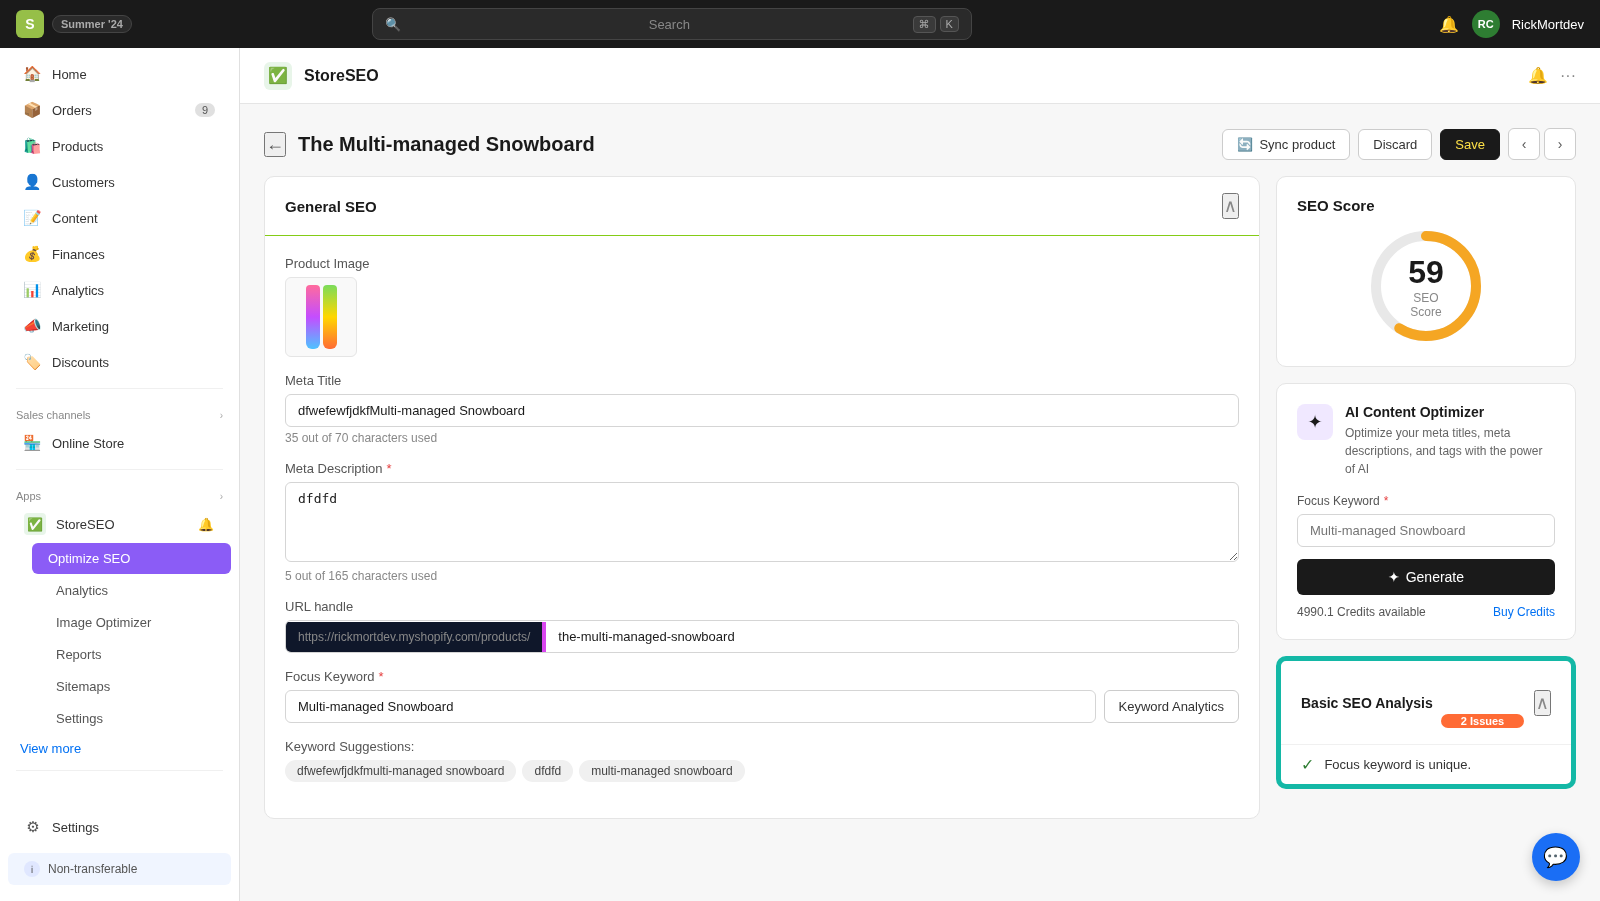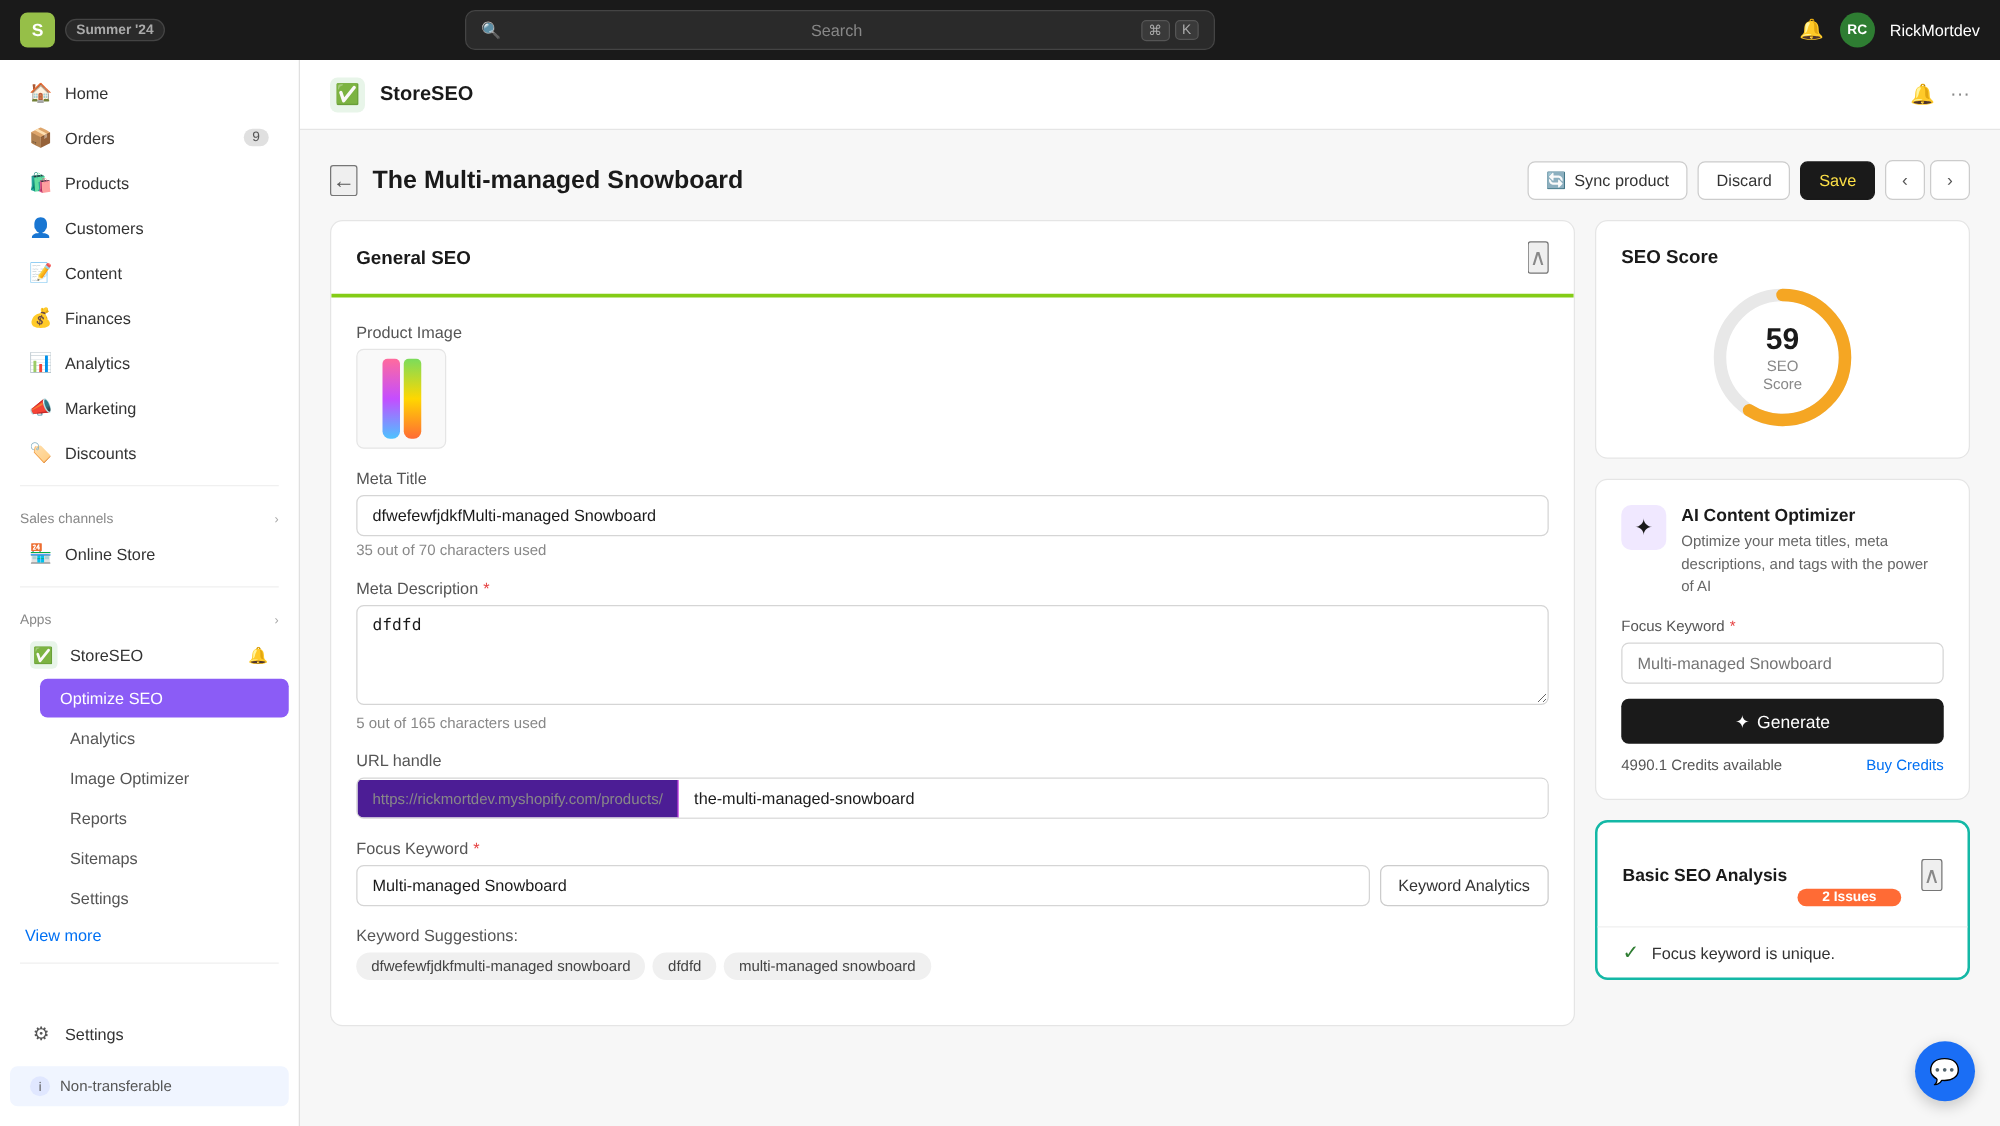--- a/index.html
+++ b/index.html
@@ -68,34 +68,34 @@
     .nav-arrows { display: flex; gap: 4px; }
     .arrow-btn { width: 32px; height: 32px; border: 1px solid #ccc; border-radius: 6px; background: #fff; cursor: pointer; display: flex; align-items: center; justify-content: center; color: #555; font-size: 14px; }
 
     
     .two-col { display: flex; gap: 16px; align-items: flex-start; }
     .col-main { flex: 1; }
     .col-side { width: 300px; flex-shrink: 0; display: flex; flex-direction: column; gap: 16px; }
 
     
     .card { background: #fff; border-radius: 10px; border: 1px solid #e5e5e5; overflow: hidden; }
-    .card-header { display: flex; align-items: center; justify-content: space-between; padding: 16px 20px; border-bottom: 3px solid #84cc16; }
+    .card-header { display: flex; align-items: center; justify-content: space-between; padding: 16px 20px; border-bottom: 1px solid #84cc16; }
     .card-title { font-size: 15px; font-weight: 600; color: #1a1a1a; }
     .card-body { padding: 20px; }
     .collapse-btn { color: #888; font-size: 18px; cursor: pointer; }
 
     
     .form-group { margin-bottom: 16px; }
     .form-label { font-size: 13px; color: #555; margin-bottom: 6px; display: flex; align-items: center; gap: 4px; }
     .required { color: #e53e3e; }
     .form-input { width: 100%; border: 1px solid #d5d5d5; border-radius: 6px; padding: 8px 12px; font-size: 13px; color: #1a1a1a; outline: none; }
     .form-textarea { width: 100%; border: 1px solid #d5d5d5; border-radius: 6px; padding: 8px 12px; font-size: 13px; color: #1a1a1a; outline: none; min-height: 80px; resize: vertical; }
     .char-count { font-size: 12px; color: #888; margin-top: 4px; }
     .url-input-row { display: flex; align-items: center; border: 1px solid #d5d5d5; border-radius: 6px; overflow: hidden; }
-    .url-prefix { padding: 8px 12px; font-size: 12px; color: #888; background: #4c1d95; border-right: 1px solid #d946ef; white-space: nowrap; }
+    .url-prefix { padding: 8px 12px; font-size: 12px; color: #888; background: #0f172a; border-right: 4px solid #d946ef; white-space: nowrap; }
     .url-suffix { padding: 8px 12px; font-size: 13px; color: #1a1a1a; flex: 1; border: none; outline: none; background: #fff; }
 
     
     .product-img-box { width: 72px; height: 80px; border: 1px solid #e5e5e5; border-radius: 6px; background: #f9f9f9; display: flex; align-items: center; justify-content: center; overflow: hidden; }
     .snowboard-img { display: flex; gap: 3px; align-items: flex-end; }
     .board-left { width: 14px; height: 64px; background: linear-gradient(to bottom, #ff6b9d, #c44dff, #4dc3ff); border-radius: 4px 4px 6px 6px; }
     .board-right { width: 14px; height: 64px; background: linear-gradient(to bottom, #7bdc5b, #ffd700, #ff6b35); border-radius: 4px 4px 6px 6px; }
 
     
     .keyword-row { display: flex; gap: 8px; }
@@ -105,37 +105,37 @@
     
     .kw-suggestions { display: flex; flex-wrap: wrap; gap: 6px; margin-top: 6px; }
     .kw-chip { background: #f0f0f0; border-radius: 14px; padding: 4px 12px; font-size: 12px; color: #444; cursor: pointer; }
 
     
     .seo-score-card { background: #fff; border-radius: 10px; border: 1px solid #e5e5e5; padding: 20px; display: flex; flex-direction: column; align-items: center; }
     .seo-score-title { font-size: 15px; font-weight: 600; align-self: flex-start; margin-bottom: 12px; }
     .score-circle-container { position: relative; width: 120px; height: 120px; }
     .score-circle-svg { transform: rotate(-90deg); }
     .score-number { position: absolute; top: 50%; left: 50%; transform: translate(-50%, -50%); text-align: center; }
-    .score-num { font-size: 24px; font-weight: 700; color: #1a1a1a; display: block; }
+    .score-num { font-size: 32px; font-weight: 700; color: #1a1a1a; display: block; }
     .score-label-text { font-size: 12px; color: #888; display: block; }
 
     
     .ai-card { background: #fff; border-radius: 10px; border: 1px solid #e5e5e5; padding: 20px; }
     .ai-card-header { display: flex; align-items: flex-start; gap: 12px; margin-bottom: 16px; }
     .ai-icon { width: 36px; height: 36px; background: #f0e8ff; border-radius: 8px; display: flex; align-items: center; justify-content: center; font-size: 18px; flex-shrink: 0; }
     .ai-card-title { font-size: 14px; font-weight: 600; margin-bottom: 4px; }
     .ai-card-desc { font-size: 12px; color: #666; line-height: 1.5; }
     .focus-kw-label { font-size: 12px; color: #555; margin-bottom: 6px; display: flex; align-items: center; gap: 4px; }
     .focus-kw-input { width: 100%; border: 1px solid #d5d5d5; border-radius: 6px; padding: 8px 12px; font-size: 13px; color: #aaa; outline: none; margin-bottom: 12px; }
     .btn-generate { width: 100%; background: #1a1a1a; color: #fff; border: none; border-radius: 6px; padding: 10px; font-size: 14px; cursor: pointer; display: flex; align-items: center; justify-content: center; gap: 6px; }
     .credits-row { display: flex; align-items: center; justify-content: space-between; margin-top: 10px; font-size: 12px; color: #555; }
     .buy-credits { color: #0070f3; cursor: pointer; }
 
     
-    .seo-analysis-card { background: #fff; border-radius: 10px; border: 2px solid #14b8a6; }
+    .seo-analysis-card { background: #fff; border-radius: 10px; border: 5px solid #14b8a6; }
     .seo-analysis-header { display: flex; align-items: center; justify-content: space-between; padding: 16px 20px; }
     .seo-analysis-title { font-size: 14px; font-weight: 600; display: flex; align-items: center; gap: 8px; }
     .issues-badge { background: #ff6b35; color: #fff; border-radius: 10px; padding: 1px 20px; font-size: 11px; margin-top: 37px; }
     .seo-check-item { display: flex; align-items: center; gap: 10px; padding: 10px 20px; font-size: 13px; color: #333; border-top: 1px solid #f0f0f0; }
     .check-ok { color: #2e7d32; font-size: 16px; }
 
     
     .chat-bubble { position: fixed; bottom: 20px; right: 20px; width: 48px; height: 48px; background: #1a6ef5; border-radius: 50%; display: flex; align-items: center; justify-content: center; cursor: pointer; box-shadow: 0 4px 12px rgba(0,0,0,0.2); z-index: 999; color: #fff; font-size: 20px; }
   </style>
 </head>

